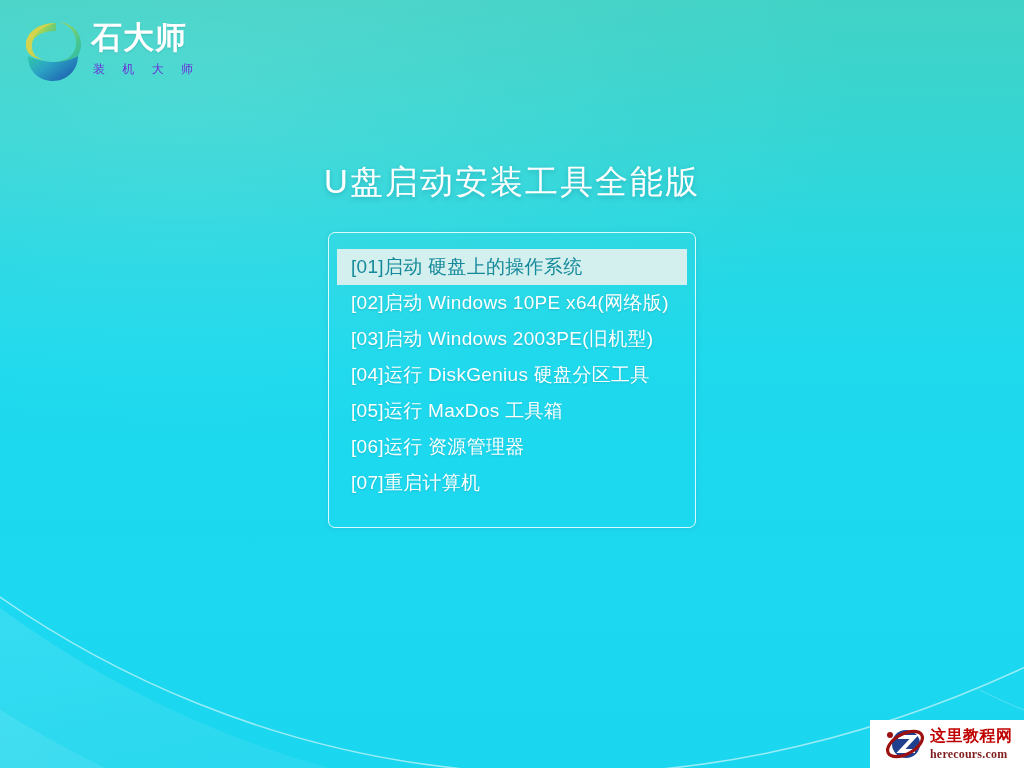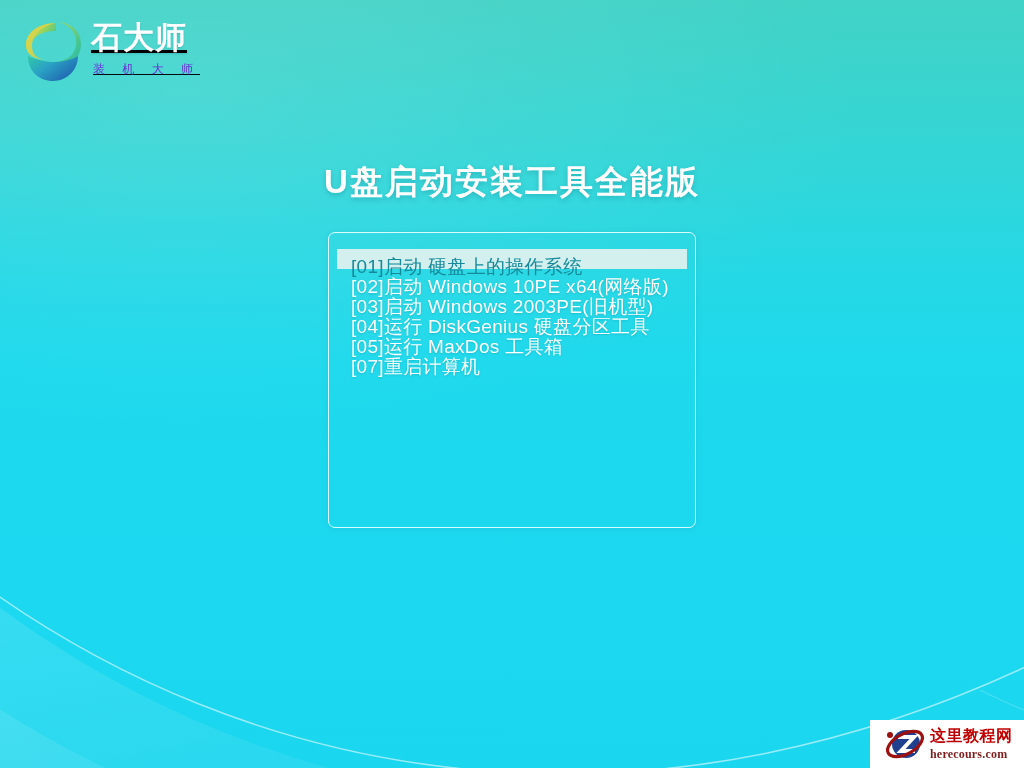--- a/index.html
+++ b/index.html
@@ -54,21 +54,20 @@
     align-items: flex-start;
     gap: 9px;
   }
   .logo-mark {
     width: 60px;
     height: 70px;
     flex: 0 0 auto;
   }
   .logo-text {
     padding-top: 4px;
-    text-decoration: underline;
   }
   .logo-title {
     color: #ffffff;
     font-size: 31px;
     font-weight: bold;
     line-height: 1.02;
     letter-spacing: 1px;
     white-space: nowrap;
     text-shadow: 0 1px 2px rgba(0,70,90,0.16);
   }
@@ -84,21 +83,21 @@
 
   
   .page-title {
     position: absolute;
     left: 0;
     right: 0;
     top: 160px;
     text-align: center;
     color: #ffffff;
     font-size: 33px;
-    font-weight: bold;
+    font-weight: normal;
     letter-spacing: 2px;
     text-shadow: 0 2px 5px rgba(0,80,100,0.26);
   }
 
   
   .menu-box {
     position: absolute;
     left: 328px;
     top: 232px;
     width: 368px;
@@ -109,21 +108,21 @@
     box-shadow: 0 1px 6px rgba(0,90,110,0.10);
   }
   .menu-list {
     position: absolute;
     left: 0;
     right: 0;
     top: 16px;
     padding: 0 8px;
   }
   .menu-item {
-    height: 20px;
+    height: 36px;
     line-height: 36px;
     color: #ffffff;
     font-size: 19px;
     white-space: nowrap;
     padding-left: 14px;
     box-sizing: border-box;
     letter-spacing: 0.3px;
     text-shadow: 0 1px 2px rgba(0,80,100,0.20);
   }
   .menu-item.selected {
@@ -230,20 +229,21 @@
 
   <div class="page-title">U盘启动安装工具全能版</div>
 
   <div class="menu-box">
     <div class="menu-list">
       <div class="menu-item selected">[01]启动 硬盘上的操作系统</div>
       <div class="menu-item">[02]启动 Windows 10PE x64(网络版)</div>
       <div class="menu-item">[03]启动 Windows 2003PE(旧机型)</div>
       <div class="menu-item">[04]运行 DiskGenius 硬盘分区工具</div>
       <div class="menu-item">[05]运行 MaxDos 工具箱</div>
+      <div class="menu-item">[06]运行 资源管理器</div>
       <div class="menu-item">[07]重启计算机</div>
     </div>
   </div>
 
   <div class="watermark">
     <svg class="wm-mark" viewBox="0 0 46 42">
       <circle cx="24" cy="21" r="14" fill="#1f3f8f"></circle>
       <path d="M16 14 L32 14 L19 28 L33 28" fill="none" stroke="#ffffff" stroke-width="4" stroke-linejoin="miter"></path>
       <ellipse cx="23" cy="21" rx="19" ry="10" fill="none" stroke="#9c1010" stroke-width="3.2" transform="rotate(-28 23 21)"></ellipse>
       <circle cx="8" cy="12" r="3" fill="#9c1010"></circle>

